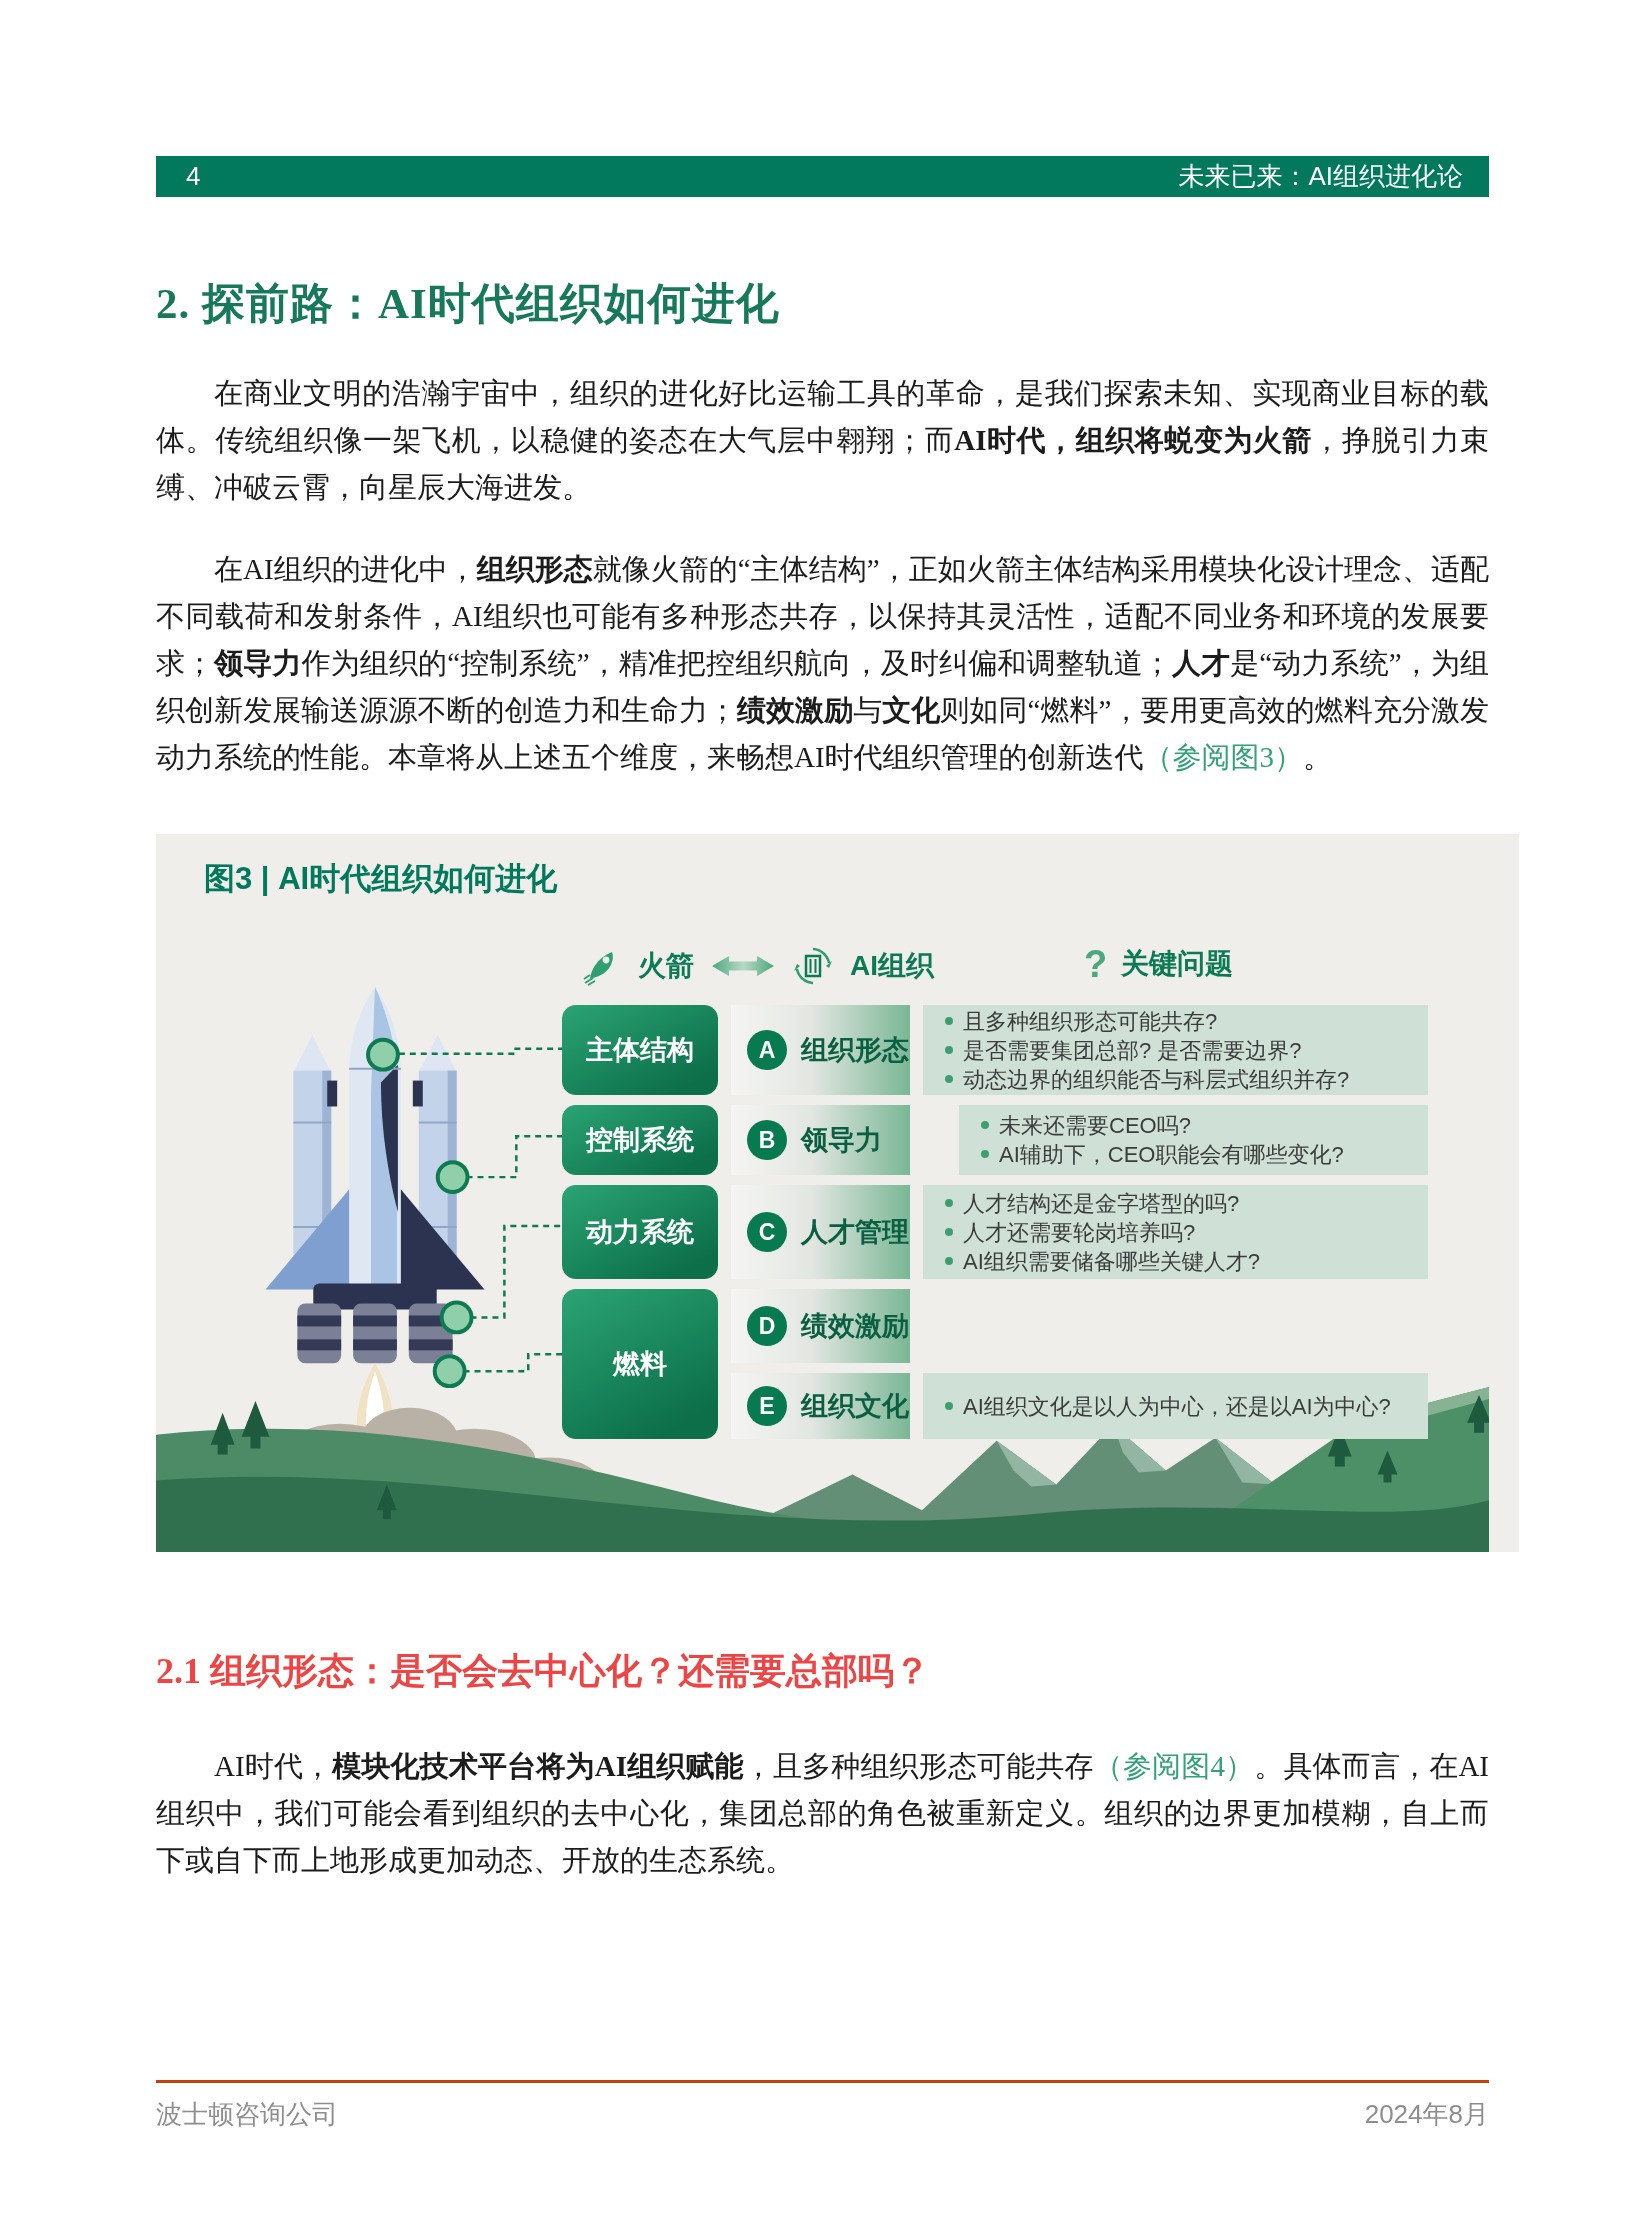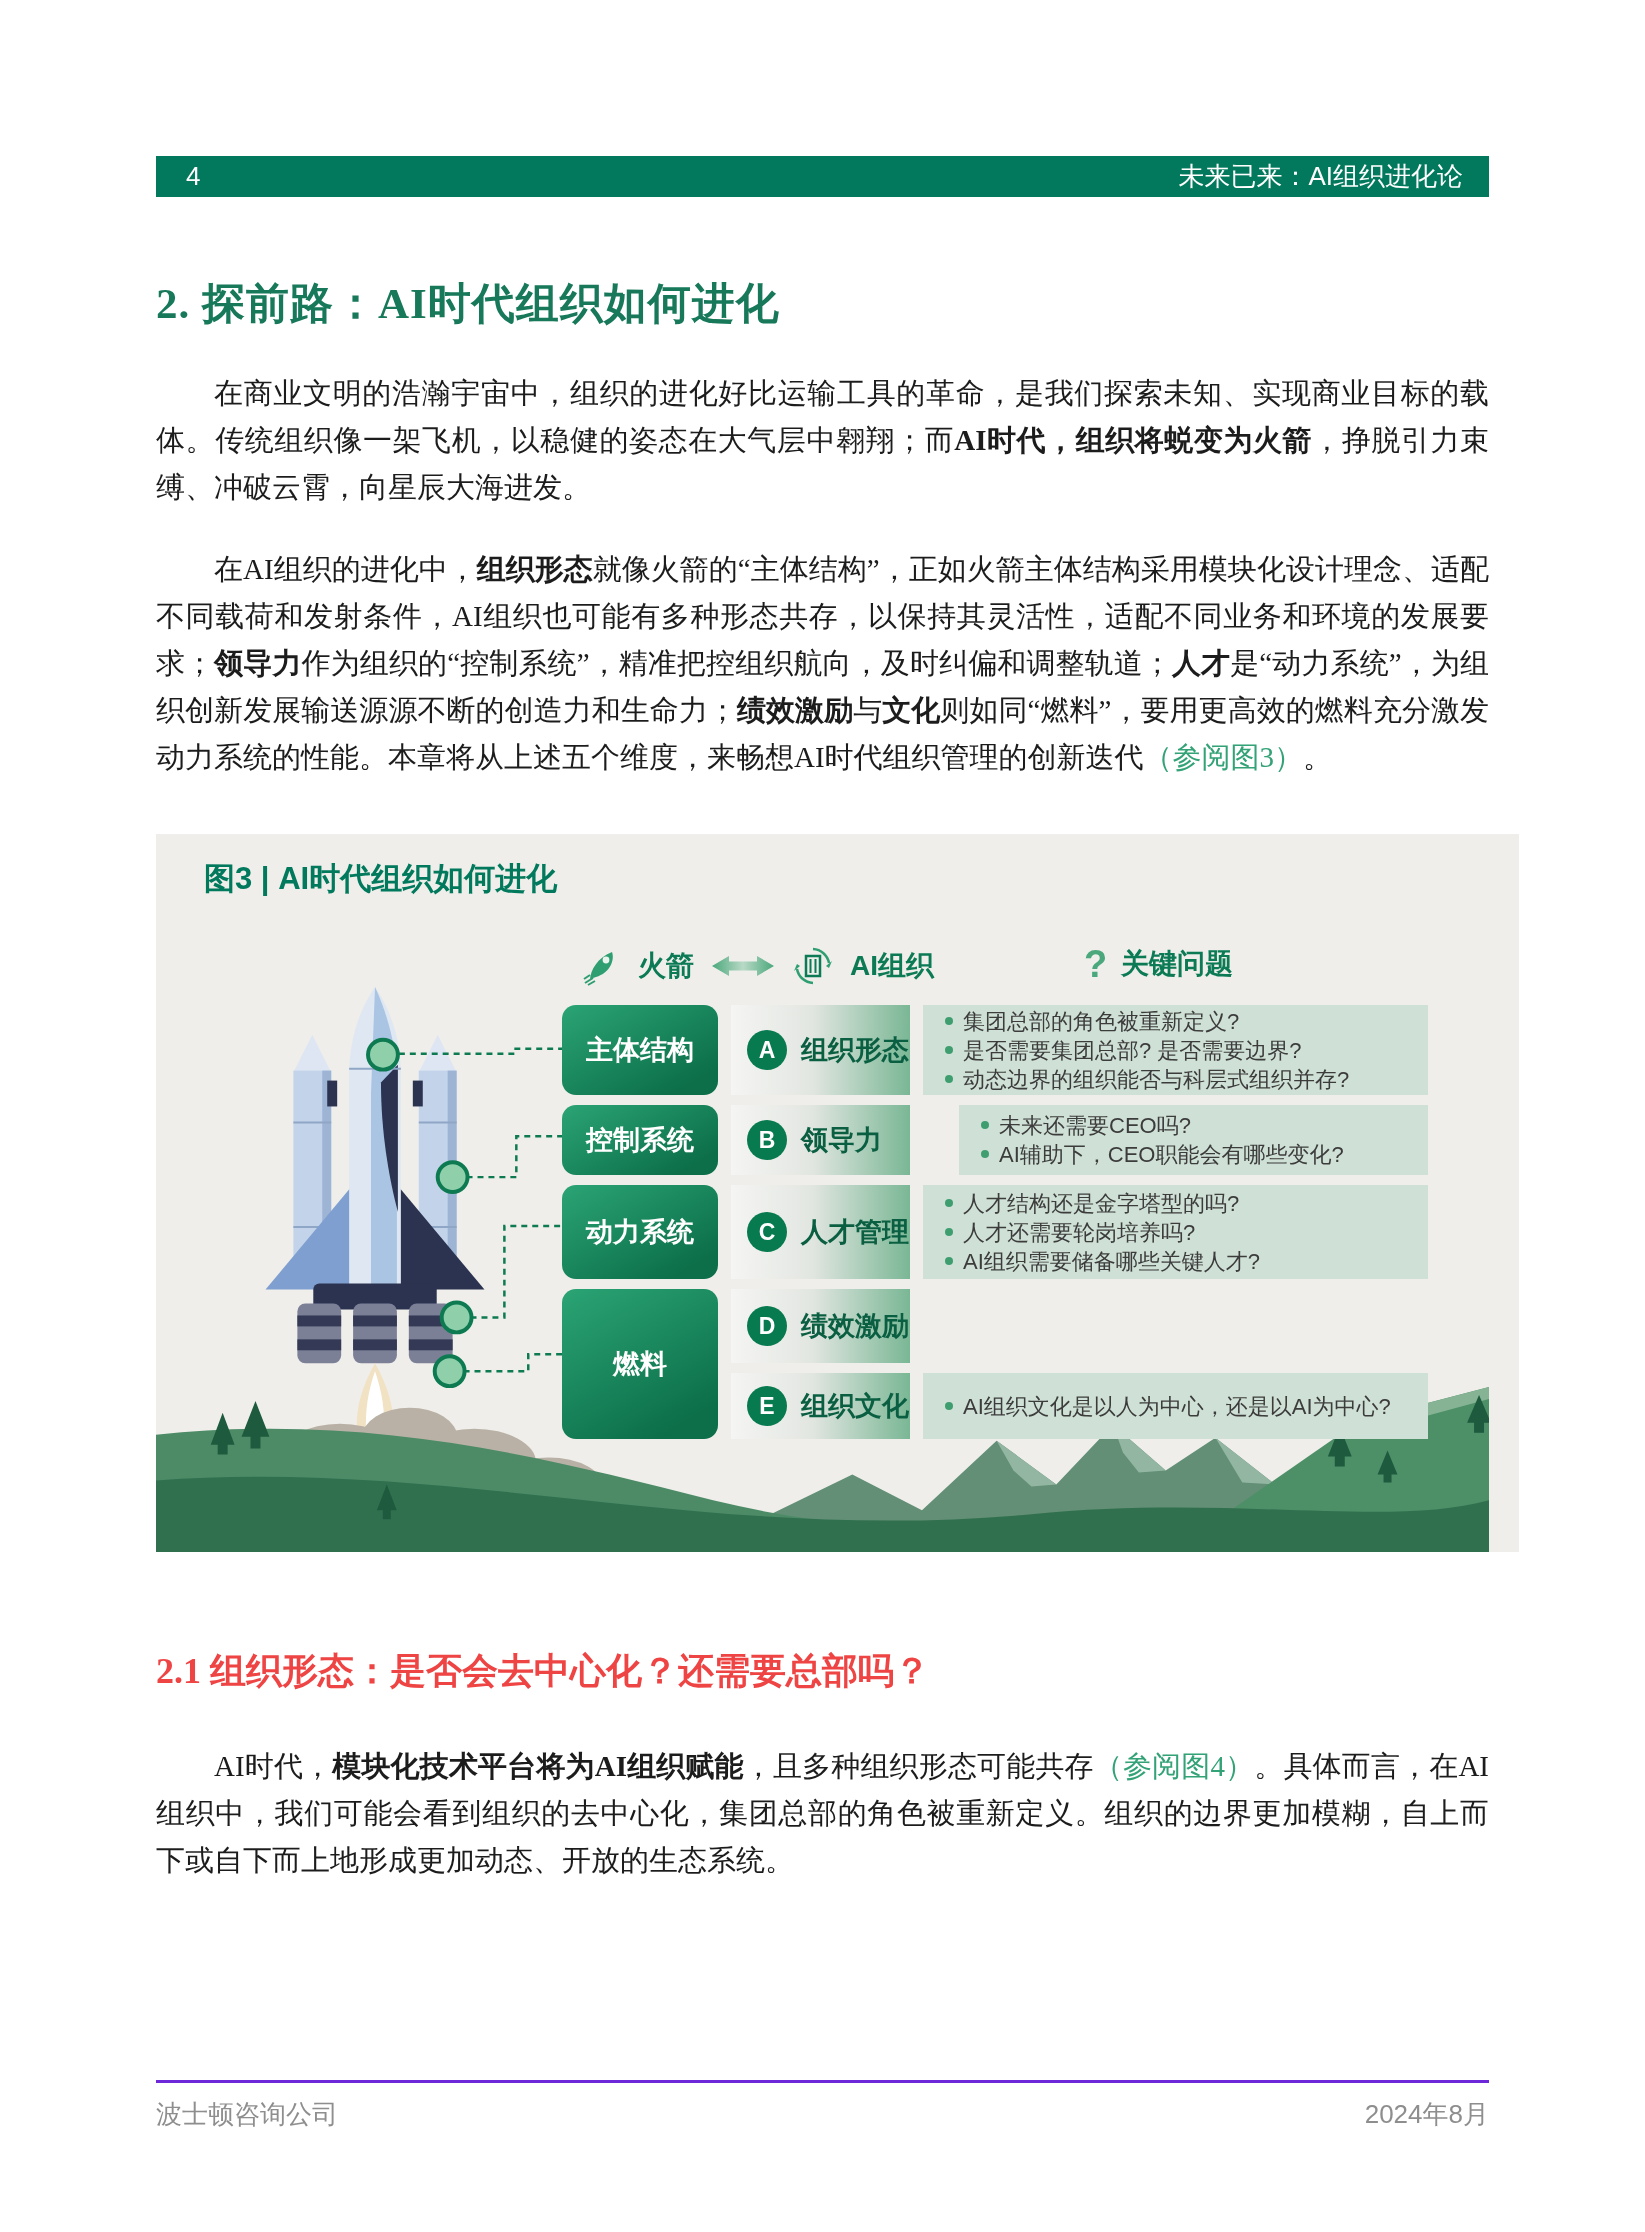--- a/index.html
+++ b/index.html
@@ -44,21 +44,21 @@
                 justify-content:center;flex-shrink:0;}
   .dim-label{color:#0a5f42;font-size:27px;font-weight:bold;}
   .q-box{grid-column:3;background:#cfe1d6;display:flex;flex-direction:column;
          justify-content:center;padding:8px 14px 8px 22px;box-sizing:border-box;}
   .q-item{display:flex;gap:10px;font-size:22px;color:#3c3c3c;line-height:29px;}
   .q-dot{width:8px;height:8px;border-radius:50%;background:#3f9e6f;margin-top:10px;flex-shrink:0;}
   
   .rocket-layer{position:absolute;left:10px;top:139px;z-index:1;}
   .landscape-layer{position:absolute;left:0;bottom:0;z-index:1;}
   
-  .footer{left:156px;top:2080px;width:1333px;border-top:3px solid #6d28d9;
+  .footer{left:156px;top:2080px;width:1333px;border-top:3px solid #c2410c;
           display:flex;justify-content:space-between;align-items:flex-start;
           padding-top:14px;font-family:"Liberation Sans",sans-serif;font-size:26px;color:#8e8e8e;}
 </style>
 </head>
 <body>
 
 <div class="page">
 
   <div class="abs topbar">
     <span>4</span>
@@ -164,21 +164,21 @@
 
     <div class="fig-table">
         <div class="sys-box" style="grid-row: 1;">主体结构</div>
         <div class="dim-box" style="grid-row: 1;">
           <div class="letter-badge">A</div>
           <div class="dim-label">组织形态</div>
         </div>
         <div class="q-box" style="grid-row: 1;">
           <div class="q-item">
             <div class="q-dot"></div>
-            <div class="q-text">集团总部的角色被重新定义?</div>
+            <div class="q-text">且多种组织形态可能共存?</div>
           </div>
           <div class="q-item">
             <div class="q-dot"></div>
             <div class="q-text">是否需要集团总部? 是否需要边界?</div>
           </div>
           <div class="q-item">
             <div class="q-dot"></div>
             <div class="q-text">动态边界的组织能否与科层式组织并存?</div>
           </div>
         </div>

